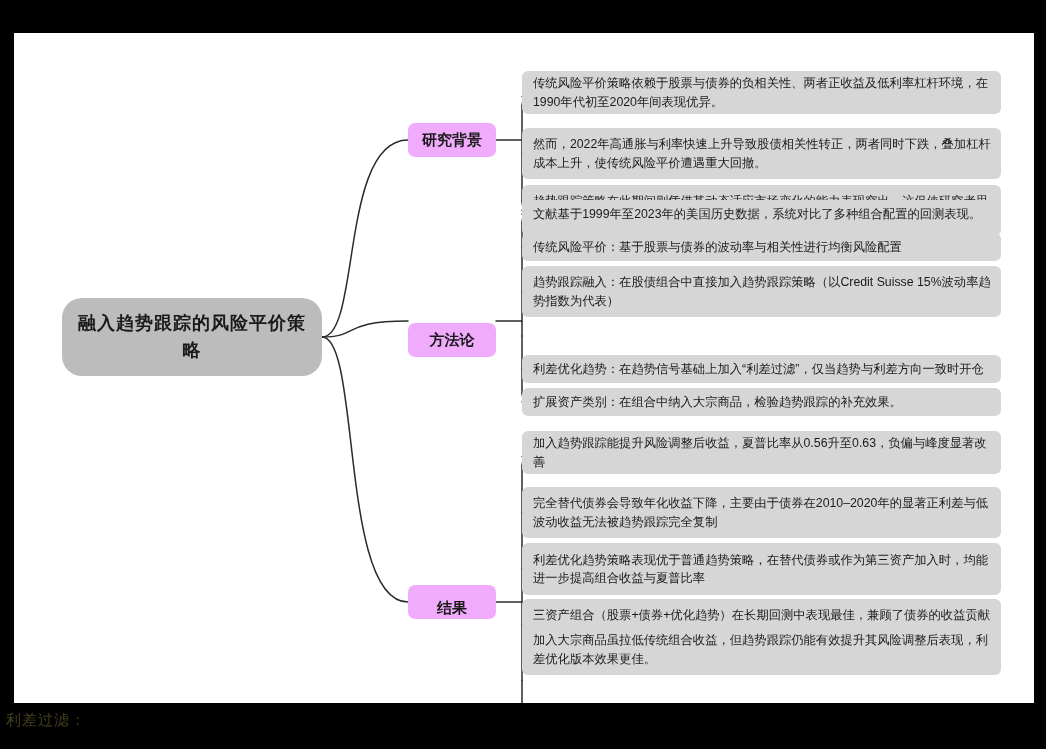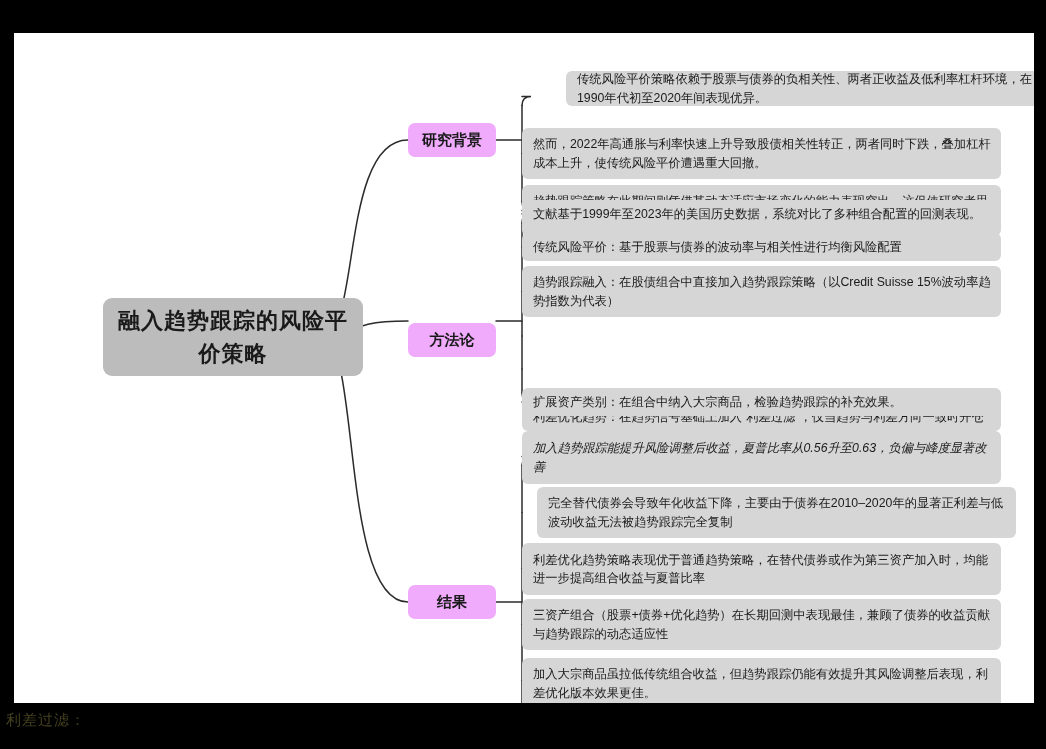--- a/index.html
+++ b/index.html
@@ -31,44 +31,43 @@
     display:flex;
     align-items:center;
     line-height:1.5;
   }
 
   
   #root-node{
     left:48px;top:265px;
     width:260px;height:78px;
     background:#bcbcbc;
-    border-radius:9px;
+    border-radius:20px;
     justify-content:center;
     text-align:center;
-    font-size:22px;
+    font-size:18px;
     font-weight:bold;
     letter-spacing:1px;
     padding:0 14px;
-    margin-left:41px;
   }
   #root-node .txt{display:block;width:100%;}
 
   
   .branch{
     width:88px;height:34px;
     background:#f0abfc;
     justify-content:center;
     text-align:center;
     font-size:15px;
     font-weight:bold;
     border-radius:7px;
   }
   #branch-0{left:394px;top:90px;}
   #branch-1{left:394px;top:271px;margin-top:19px;}
-  #branch-2{left:394px;top:552px;}
+  #branch-2{left:394px;top:552px;align-items:flex-end;}
 
   
   .leaf{
     left:508px;
     width:479px;
     background:#d6d6d6;
     font-size:12.3px;
     padding:6px 10px 6px 11px;
     border-radius:6px;
     align-items:center;
@@ -126,59 +125,59 @@
     <div class="node branch" id="branch-0">
       <span class="txt">研究背景</span>
     </div>
     <div class="node branch" id="branch-1">
       <span class="txt">方法论</span>
     </div>
     <div class="node branch" id="branch-2">
       <span class="txt">结果</span>
     </div>
 
-    <div class="node leaf" id="leaf-0-0" style="top:38px;height:35px;margin-left:44px;">
+    <div class="node leaf" id="leaf-0-0" style="top:38px;height:43px;">
       <span class="txt">传统风险平价策略依赖于股票与债券的负相关性、两者正收益及低利率杠杆环境，在1990年代初至2020年间表现优异。</span>
     </div>
     <div class="node leaf" id="leaf-0-1" style="top:95px;height:51px;">
       <span class="txt">然而，2022年高通胀与利率快速上升导致股债相关性转正，两者同时下跌，叠加杠杆成本上升，使传统风险平价遭遇重大回撤。</span>
     </div>
     <div class="node leaf" id="leaf-0-2" style="top:152px;height:51px;">
       <span class="txt">趋势跟踪策略在此期间则凭借其动态适应市场变化的能力表现突出，这促使研究者思考将其纳入风险平价框架，以增强组合对相关性机制转换的抵御能力。</span>
     </div>
 
     <div class="node leaf" id="leaf-1-0" style="top:167px;height:28px;">
       <span class="txt">文献基于1999年至2023年的美国历史数据，系统对比了多种组合配置的回测表现。</span>
     </div>
     <div class="node leaf" id="leaf-1-1" style="top:200px;height:28px;">
       <span class="txt">传统风险平价：基于股票与债券的波动率与相关性进行均衡风险配置</span>
     </div>
     <div class="node leaf" id="leaf-1-2" style="top:233px;height:51px;justify-content:flex-end;">
       <span class="txt">趋势跟踪融入：在股债组合中直接加入趋势跟踪策略（以Credit Suisse 15%波动率趋势指数为代表）</span>
     </div>
-    <div class="node leaf" id="leaf-1-4" style="top:322px;height:28px;margin-top:48px;">
+    <div class="node leaf" id="leaf-1-4" style="top:322px;height:28px;">
       <span class="txt">利差优化趋势：在趋势信号基础上加入“利差过滤”，仅当趋势与利差方向一致时开仓</span>
     </div>
     <div class="node leaf" id="leaf-1-5" style="top:355px;height:28px;">
       <span class="txt">扩展资产类别：在组合中纳入大宗商品，检验趋势跟踪的补充效果。</span>
     </div>
 
-    <div class="node leaf" id="leaf-2-0" style="top:398px;height:53px;font-style:italic;">
+    <div class="node leaf" id="leaf-2-0" style="top:398px;height:43px;">
       <span class="txt">加入趋势跟踪能提升风险调整后收益，夏普比率从0.56升至0.63，负偏与峰度显著改善</span>
     </div>
-    <div class="node leaf" id="leaf-2-1" style="top:454px;height:51px;margin-left:15px;">
+    <div class="node leaf" id="leaf-2-1" style="top:454px;height:51px;">
       <span class="txt">完全替代债券会导致年化收益下降，主要由于债券在2010–2020年的显著正利差与低波动收益无法被趋势跟踪完全复制</span>
     </div>
     <div class="node leaf" id="leaf-2-2" style="top:510px;height:52px;">
       <span class="txt">利差优化趋势策略表现优于普通趋势策略，在替代债券或作为第三资产加入时，均能进一步提高组合收益与夏普比率</span>
     </div>
     <div class="node leaf" id="leaf-2-3" style="top:566px;height:51px;">
       <span class="txt">三资产组合（股票+债券+优化趋势）在长期回测中表现最佳，兼顾了债券的收益贡献与趋势跟踪的动态适应性</span>
     </div>
-    <div class="node leaf" id="leaf-2-4" style="top:625px;height:51px;justify-content:center;">
+    <div class="node leaf" id="leaf-2-4" style="top:591px;height:51px;justify-content:center;">
       <span class="txt">加入大宗商品虽拉低传统组合收益，但趋势跟踪仍能有效提升其风险调整后表现，利差优化版本效果更佳。</span>
     </div>
 
   </div>
 
   <div id="footer-label">利差过滤：</div>
 
 </div>
 
 </body></html>

